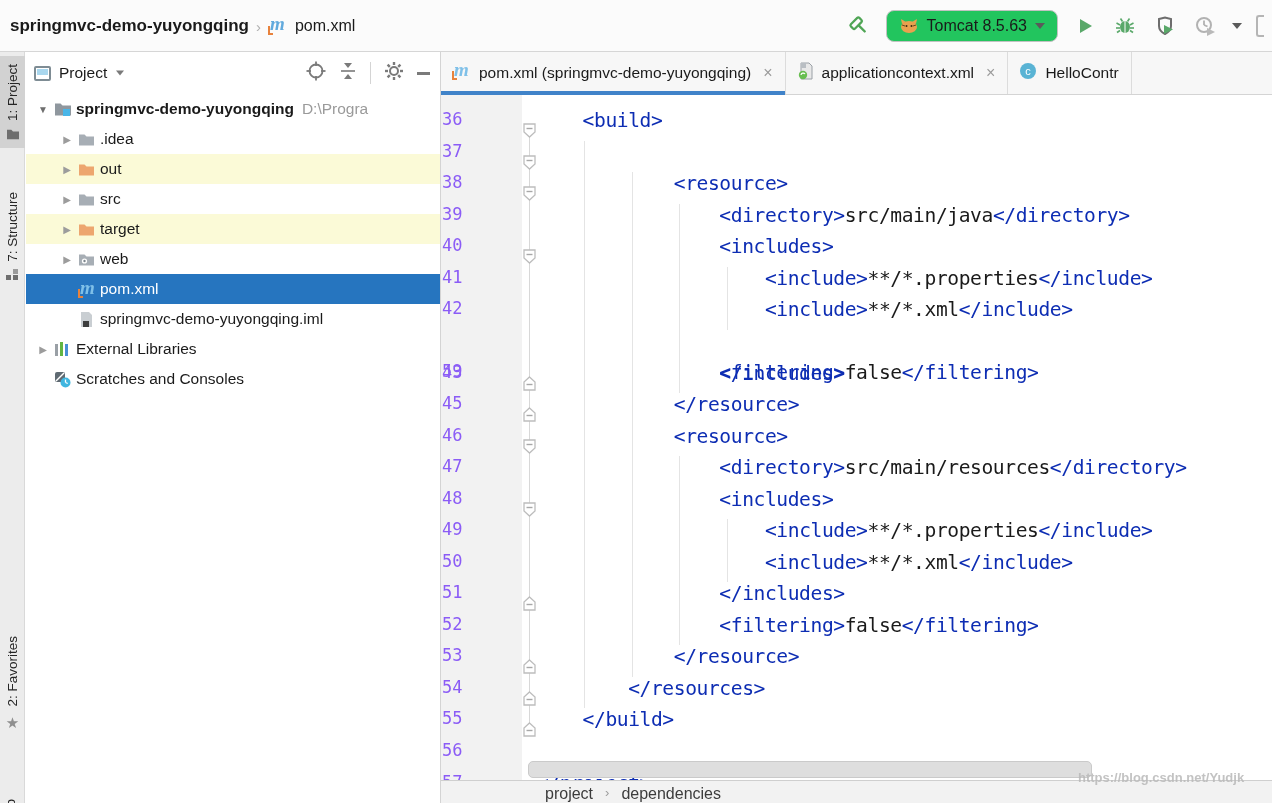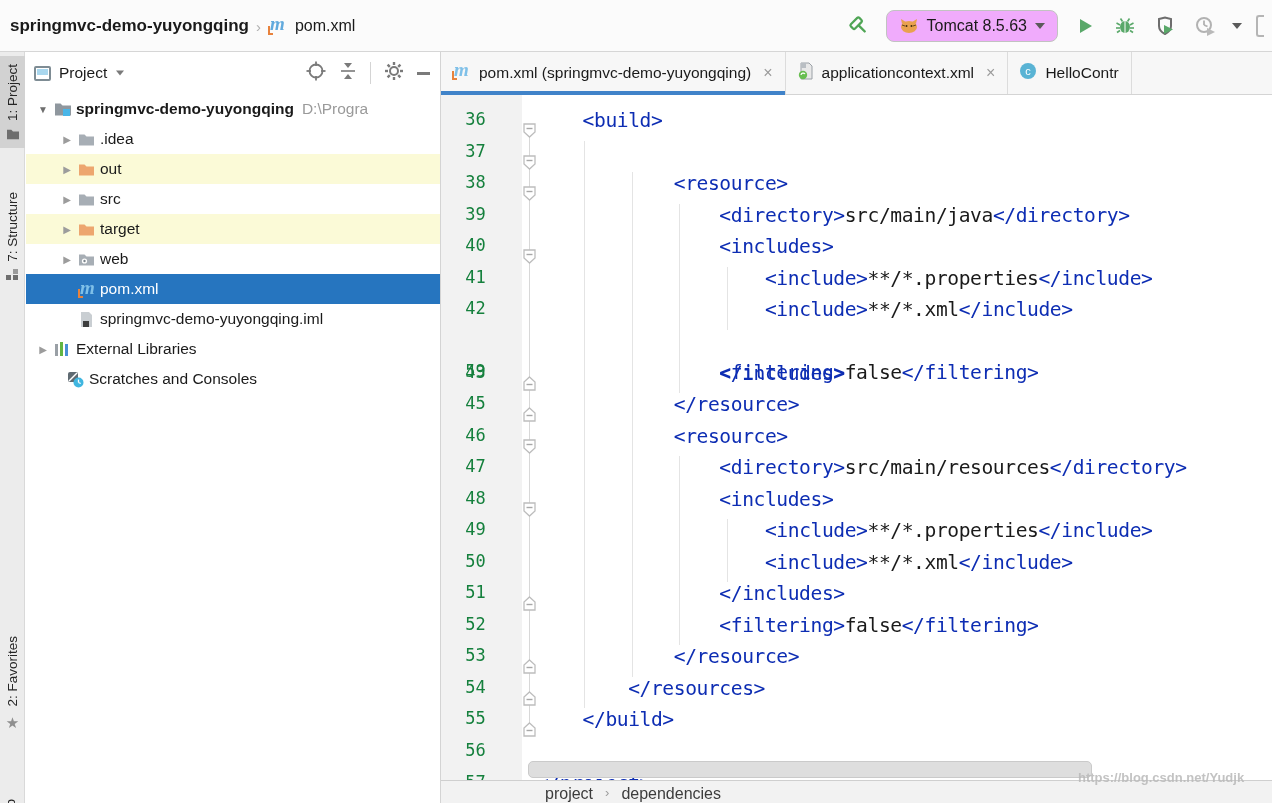--- a/index.html
+++ b/index.html
@@ -10,21 +10,21 @@
   
   #navbar { position:absolute; left:0; top:0; width:1272px; height:52px; background:#fbfbfb; border-bottom:1px solid #d6d6d6; }
   #nav-breadcrumb { position:absolute; left:10px; top:0; height:52px; display:flex; align-items:center; gap:7px; }
   .nav-proj { font-weight:bold; font-size:17px; color:#1a1a1a; }
   .nav-sep { color:#b0b0b0; font-size:15px; }
   .nav-file { font-size:16px; color:#1a1a1a; }
   .mvn-ico { position:relative; width:20px; height:18px; display:inline-block; }
   .mvn-ico .m { position:absolute; left:2px; top:-4px; font:bold italic 19px "Liberation Serif",serif; color:#62aadd; }
   .mvn-ico .o { position:absolute; left:0; bottom:0px; width:5px; height:9px; border-left:2px solid #e8823c; border-bottom:2px solid #e8823c; }
   #nav-right { position:absolute; right:8px; top:0; height:52px; display:flex; align-items:center; gap:14px; }
-  #run-combo { display:flex; align-items:center; gap:8px; height:32px; padding:0 12px; background:#f0abfc; border:1px solid #c2c2c2; border-radius:8px; font-size:16px; color:#1a1a1a; }
+  #run-combo { display:flex; align-items:center; gap:8px; height:32px; padding:0 12px; background:#22c55e; border:1px solid #c2c2c2; border-radius:8px; font-size:16px; color:#1a1a1a; }
   .caret-down { width:0; height:0; border-left:5px solid transparent; border-right:5px solid transparent; border-top:6px solid #5a5a5a; display:inline-block; }
   .tb-btn { display:flex; align-items:center; justify-content:center; width:26px; height:26px; }
   #icon-cut { width:8px; height:22px; border:2px solid #b5b5b5; border-right:none; border-radius:3px 0 0 3px; }
 
   
   #stripe { position:absolute; left:0; top:52px; width:25px; height:751px; background:#ececec; border-right:1px solid #d9d9d9; }
   .vtab { position:absolute; left:0; width:25px; display:flex; flex-direction:column; align-items:center; gap:7px; padding:8px 0; cursor:default; }
   .vtab.active { background:#d2d2d2; }
   .vlabel { writing-mode:vertical-rl; transform:rotate(180deg); font-size:13.5px; color:#262626; white-space:nowrap; }
   #stripe-b { position:absolute; left:3px; bottom:-4px; font-size:13.5px; color:#262626; writing-mode:vertical-rl; transform:rotate(180deg); }
@@ -51,21 +51,21 @@
   #editor { position:absolute; left:441px; top:52px; width:831px; height:751px; background:#fff; overflow:hidden; }
   #tabbar { position:absolute; left:0; top:0; width:100%; height:43px; background:#f7f7f7; border-bottom:1px solid #d4d4d4; display:flex; }
   .etab { position:relative; display:flex; align-items:center; gap:8px; padding:0 12px 0 11px; font-size:15.5px; color:#1a1a1a; border-right:1px solid #dcdcdc; white-space:nowrap; }
   .etab .close { color:#9b9b9b; font-size:16px; margin-left:4px; }
   .etab.active:after { content:""; position:absolute; left:0; right:0; bottom:-1px; height:4px; background:#4083c9; }
   #codearea { position:absolute; left:0; top:43px; width:831px; height:708px; overflow:hidden; background:#fff; }
   #gutterbg { position:absolute; left:0; top:0; width:81px; height:100%; background:#f2f2f2; }
   #foldline { position:absolute; left:88px; top:30px; width:1px; height:600px; background:#d8d8d8; }
   .guide { position:absolute; width:1px; background:#e4e4e4; }
   .cline { position:absolute; left:0; width:831px; height:32px; line-height:31.55px; }
-  .lnum { position:absolute; left:19px; top:0; width:31px; text-align:center; font:17px "DejaVu Sans Mono", monospace; color:#15803d; }
+  .lnum { position:absolute; left:1px; top:0; width:31px; text-align:left; font:17px "DejaVu Sans Mono", monospace; color:#8b5cf6; }
   .ctext { position:absolute; left:96px; top:0; font:19.6px "DejaVu Sans Mono", monospace; white-space:pre; color:#1a1a1a; letter-spacing:-0.4px; }
   .ctext .tag { color:#0d2db3; }
   .fold { position:absolute; left:82px; top:8px; }
   #hscroll { position:absolute; left:87px; top:666px; width:564px; height:17px; background:#dedede; border:1px solid #cacaca; border-radius:5px; z-index:4; }
   #ebreadcrumb { position:absolute; left:0; top:685px; width:831px; height:23px; background:#f2f2f2; border-top:1px solid #cfcfcf; display:flex; align-items:flex-start; gap:12px; padding:4px 0 0 104px; font-size:16px; color:#3c3c3c; z-index:5; }
   .bc-sep { color:#9c9c9c; font-size:13px; }
   #watermark { position:absolute; left:1078px; top:770px; font-size:13px; color:rgba(185,185,185,0.85); z-index:9; white-space:nowrap;font-weight:bold; }
 </style>
 </head>
 <body>
@@ -288,21 +288,21 @@
           <span class="arrow">▶</span>
           <span class="ticon">
             <svg width="16" height="16" viewBox="0 0 16 16">
               <rect x="1" y="3" width="3" height="12" fill="#9aa0a6"></rect>
               <rect x="6" y="1" width="3" height="14" fill="#62b543"></rect>
               <rect x="11" y="3" width="3" height="12" fill="#4a8fd6"></rect>
             </svg>
           </span>
           <span>External Libraries</span>
         </div>
-        <div class="trow" style="padding-left: 19px;">
+        <div class="trow" style="padding-left: 6px;">
           <span class="arrow"></span>
           <span class="ticon">
             <svg width="17" height="17" viewBox="0 0 17 17">
               <rect x="1" y="1" width="10" height="10" rx="2" fill="#5f6a72"></rect>
               <path d="M2 10 L10 2" stroke="#fff" stroke-width="1.4"></path>
               <circle cx="11.5" cy="11.5" r="5" fill="#40b6e0"></circle>
               <line x1="11.5" y1="11.5" x2="11.5" y2="8.5" stroke="#fff" stroke-width="1.3"></line>
               <line x1="11.5" y1="11.5" x2="13.7" y2="12.5" stroke="#fff" stroke-width="1.3"></line>
             </svg>
           </span>

